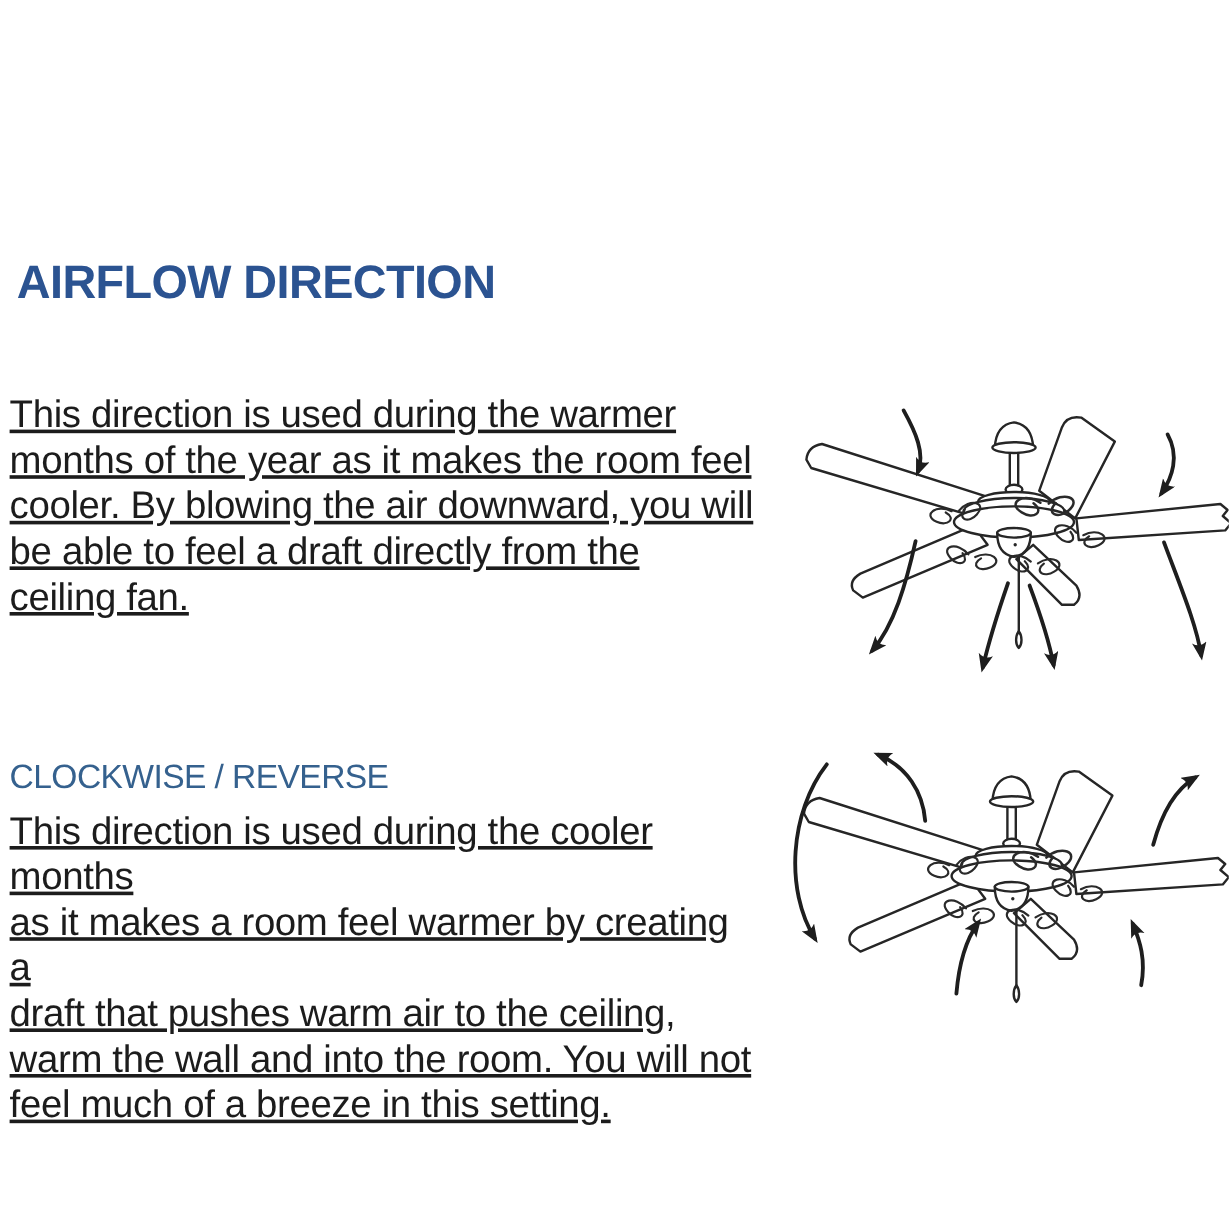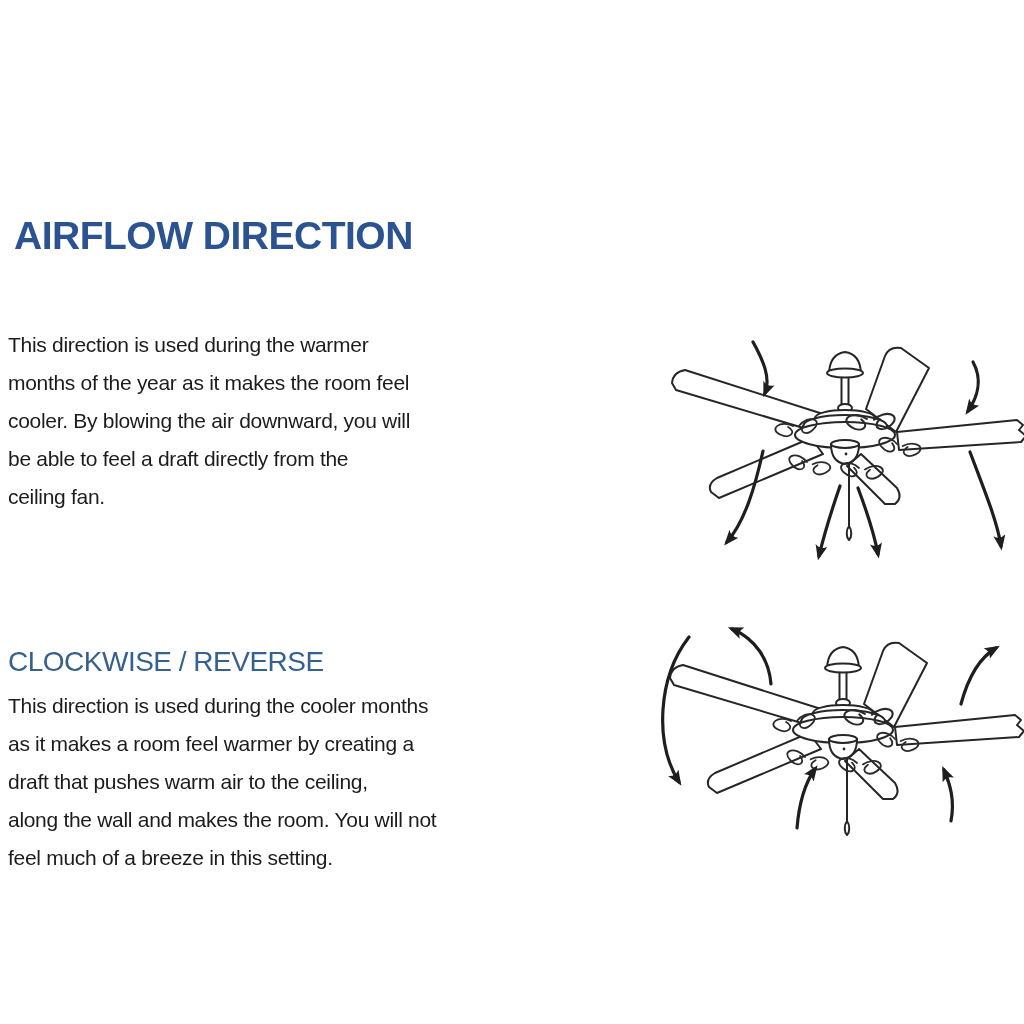--- a/index.html
+++ b/index.html
@@ -17,37 +17,38 @@
     left: 14px; top: 188px;
     font-size: 39px;
     font-weight: 800;
     letter-spacing: -0.5px;
     color: #2b5391;
     white-space: nowrap;
   }
 
   .section { position: absolute; left: 8px; width: 620px; }
   .section-forward { top: 326px; }
-  .section-reverse { top: 646px; }
+  .section-reverse { top: 632px; }
 
   .section-heading {
     font-size: 28px;
     font-weight: 500;
     letter-spacing: -0.5px;
     color: #35618e;
     white-space: nowrap;
     margin: 0 0 9px 0;
   }
   .section-body {
-    font-size: 21px;
+    font-size: 32px;
     line-height: 38px;
     letter-spacing: -0.3px;
     color: #1c1c1c;
     margin: 0;
     white-space: pre-line;
+    text-decoration: underline;
   }
 
   .fan-figure { position: absolute; }
   .fan-figure-forward { left: 613px; top: 316px; width: 414px; height: 244px; }
   .fan-figure-reverse { left: 596px; top: 586px; width: 430px; height: 296px; }
   .fan-figure svg { display: block; width: 100%; height: 100%; }
 </style>
 </head>
 <body>
 
@@ -61,21 +62,21 @@
 cooler. By blowing the air downward, you will
 be able to feel a draft directly from the
 ceiling fan.</p>
   </section>
 
   <section class="section section-reverse">
     <h2 class="section-heading">CLOCKWISE / REVERSE</h2>
     <p class="section-body">This direction is used during the cooler months
 as it makes a room feel warmer by creating a
 draft that pushes warm air to the ceiling,
-along the wall and makes the room. You will not
+warm the wall and into the room. You will not
 feel much of a breeze in this setting.</p>
   </section>
 
   <figure class="fan-figure fan-figure-forward">
     <svg viewBox="0 0 414 244">
       <defs>
         <marker id="ah" markerWidth="5.6" markerHeight="5" refX="3.4" refY="1.9" orient="auto">
           <path d="M0,0 L4.8,1.9 L0,3.8 Q1.5,1.9 0,0 Z" fill="#1e1e1e" stroke="none"></path>
         </marker>
         <g id="scroll" fill="none" stroke="#2a2a2a" stroke-width="1.8" stroke-linecap="round">

